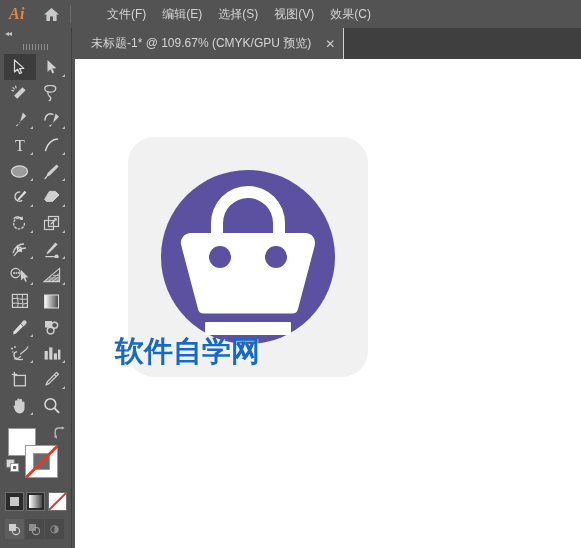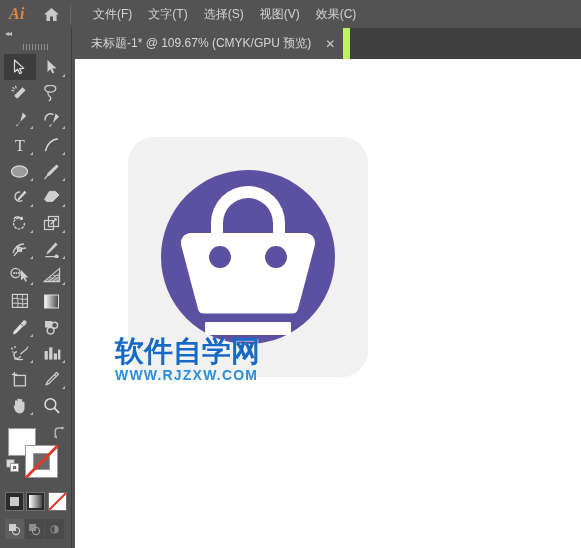--- a/index.html
+++ b/index.html
@@ -18,33 +18,33 @@
   }
   .ai-logo{
     width:34px;height:28px;display:flex;align-items:center;justify-content:center;
     color:#d9884c;font-size:16px;font-weight:bold;font-style:italic;
     font-family:"Liberation Serif","DejaVu Serif",serif;letter-spacing:.5px;
   }
   .home-btn{
     width:34px;height:28px;display:flex;align-items:center;justify-content:center;
   }
   .menu-sep{width:1px;height:18px;background:#6a6a6a;margin:0 4px 0 2px;}
-  .menu-items{display:flex;align-items:center;margin-left:10px;}
+  .menu-items{display:flex;align-items:center;margin-left:24px;}
   .menu-item{
     color:#d3d3d3;font-size:12px;padding:4px 8px;white-space:nowrap;cursor:default;
   }
 
   
   .tabbar{
     position:absolute;left:75px;top:28px;width:506px;height:31px;
     background:#3f3f3f;display:flex;align-items:flex-end;
   }
   .doc-tab{
     height:31px;background:#535353;display:flex;align-items:center;
-    padding:0 6px 0 16px;box-sizing:border-box;border-right:7px solid #bef264;
+    padding:0 6px 0 16px;box-sizing:border-box;border-right:1px solid #bef264;
   }
   .doc-tab-title{color:#d5d5d5;font-size:12px;white-space:nowrap;}
   .doc-tab-close{
     color:#cfcfcf;font-size:12px;margin-left:12px;width:14px;height:14px;
     display:flex;align-items:center;justify-content:center;font-family:"DejaVu Sans",sans-serif;
   }
 
   
   .toolpanel{
     position:absolute;left:0;top:28px;width:72px;height:520px;
@@ -155,21 +155,21 @@
   <div class="menubar">
     <div class="ai-logo">Ai</div>
     <div class="home-btn">
       <svg width="17" height="15" viewBox="0 0 17 15" aria-hidden="true">
         <path d="M8.5 1 L16 7.6 L13.6 7.6 L13.6 14 L10 14 L10 9.6 L7 9.6 L7 14 L3.4 14 L3.4 7.6 L1 7.6 Z" fill="#c9c9c9"></path>
       </svg>
     </div>
     <div class="menu-sep"></div>
     <div class="menu-items">
       <div class="menu-item">文件(F)</div>
-      <div class="menu-item">文字(T)</div>
+      <div class="menu-item">编辑(E)</div>
       <div class="menu-item">选择(S)</div>
       <div class="menu-item">视图(V)</div>
       <div class="menu-item">效果(C)</div>
     </div>
   </div>
 
   <div class="tabbar">
     <div class="doc-tab">
       <span class="doc-tab-title">未标题-1* @ 109.67% (CMYK/GPU 预览)</span>
       <span class="doc-tab-close">✕</span>
@@ -492,18 +492,17 @@
 
         <circle cx="92" cy="120" r="11" fill="#5b51a0"></circle>
         <circle cx="148" cy="120" r="11" fill="#5b51a0"></circle>
 
         <rect x="77" y="185" width="86" height="13" rx="1" fill="#ffffff"></rect>
       </svg>
     </div>
 
     <div class="watermark">
       <div class="wm-top">软件自学网</div>
-      <div class="wm-bot">WWW.RJZXW.COM</div>
     </div>
 
   </div>
 
 </div>
 
 </body></html>

